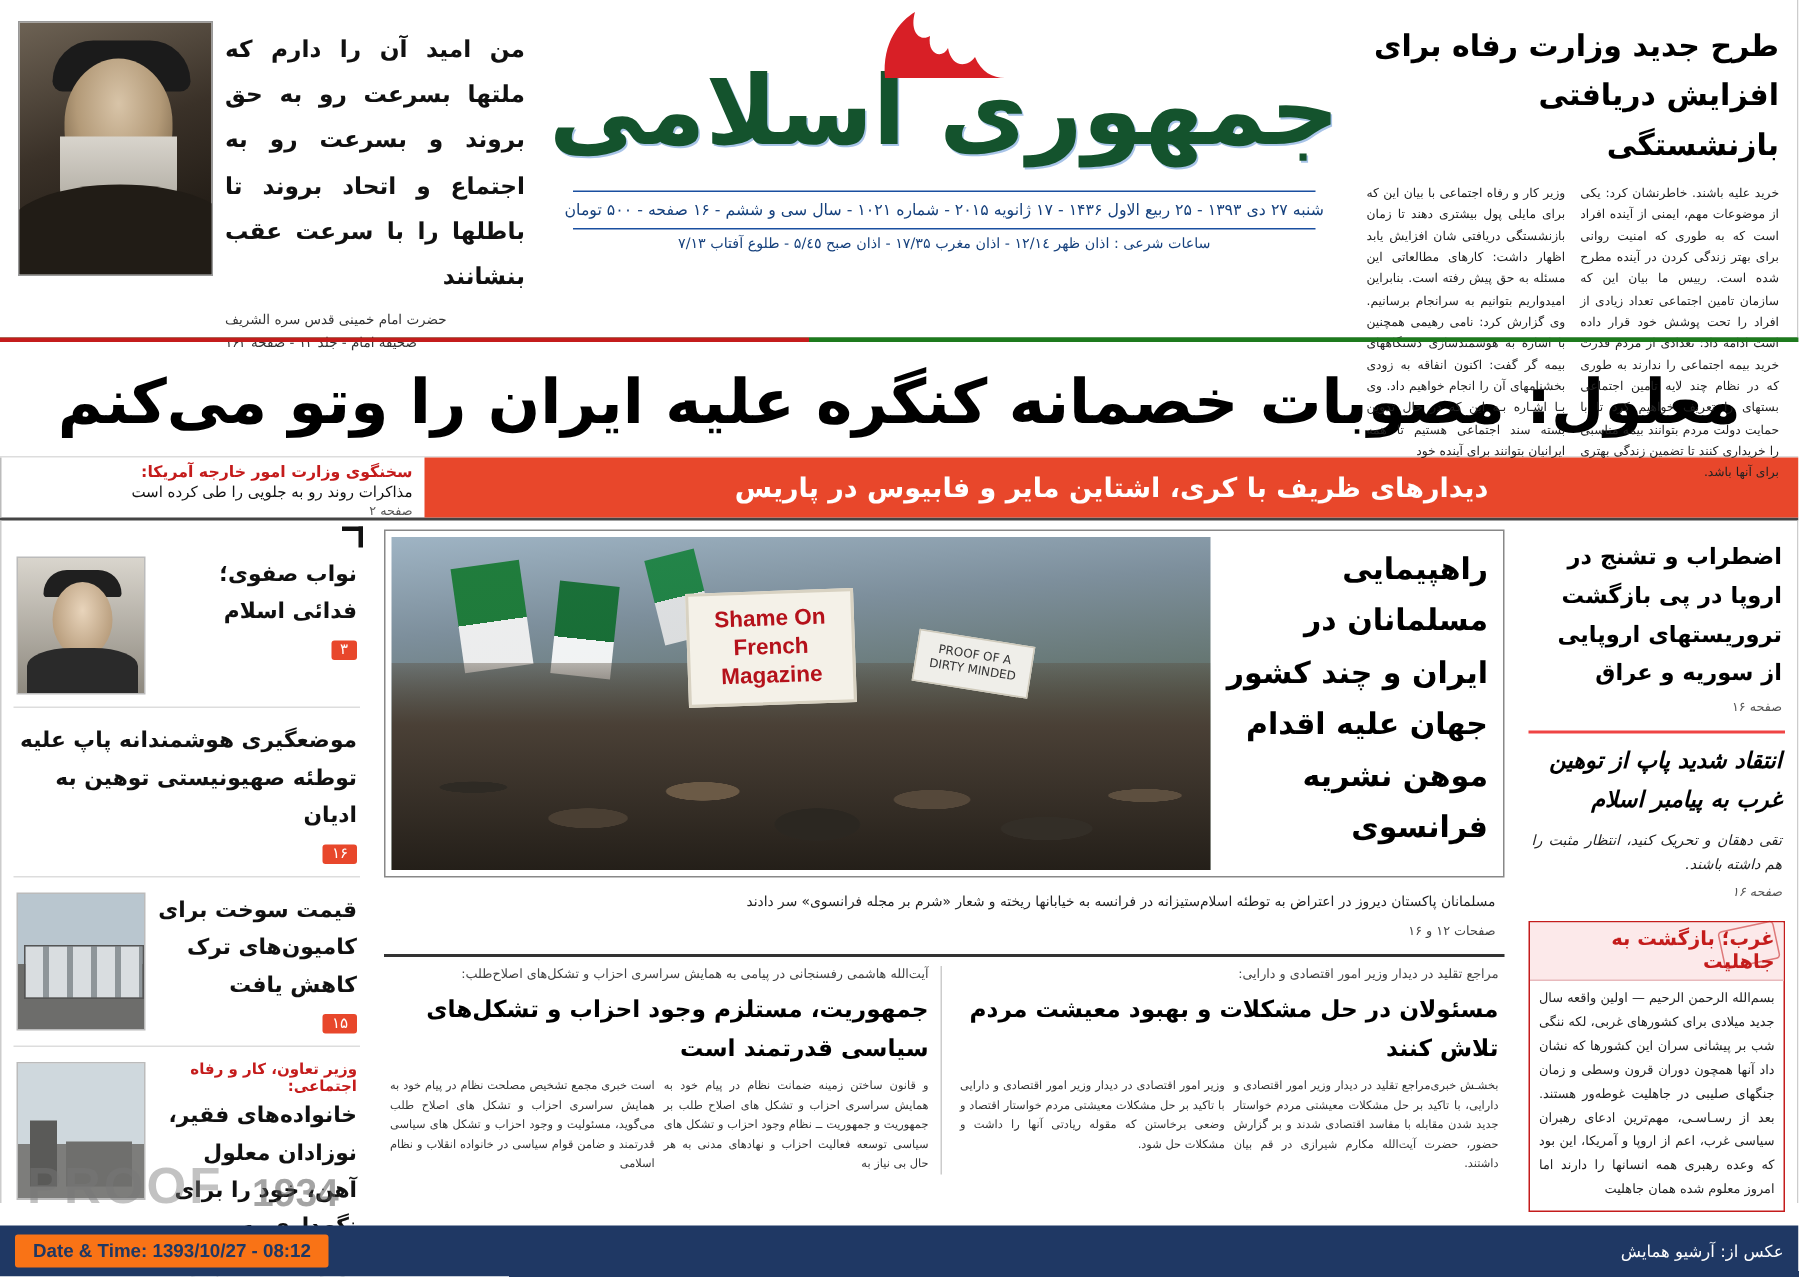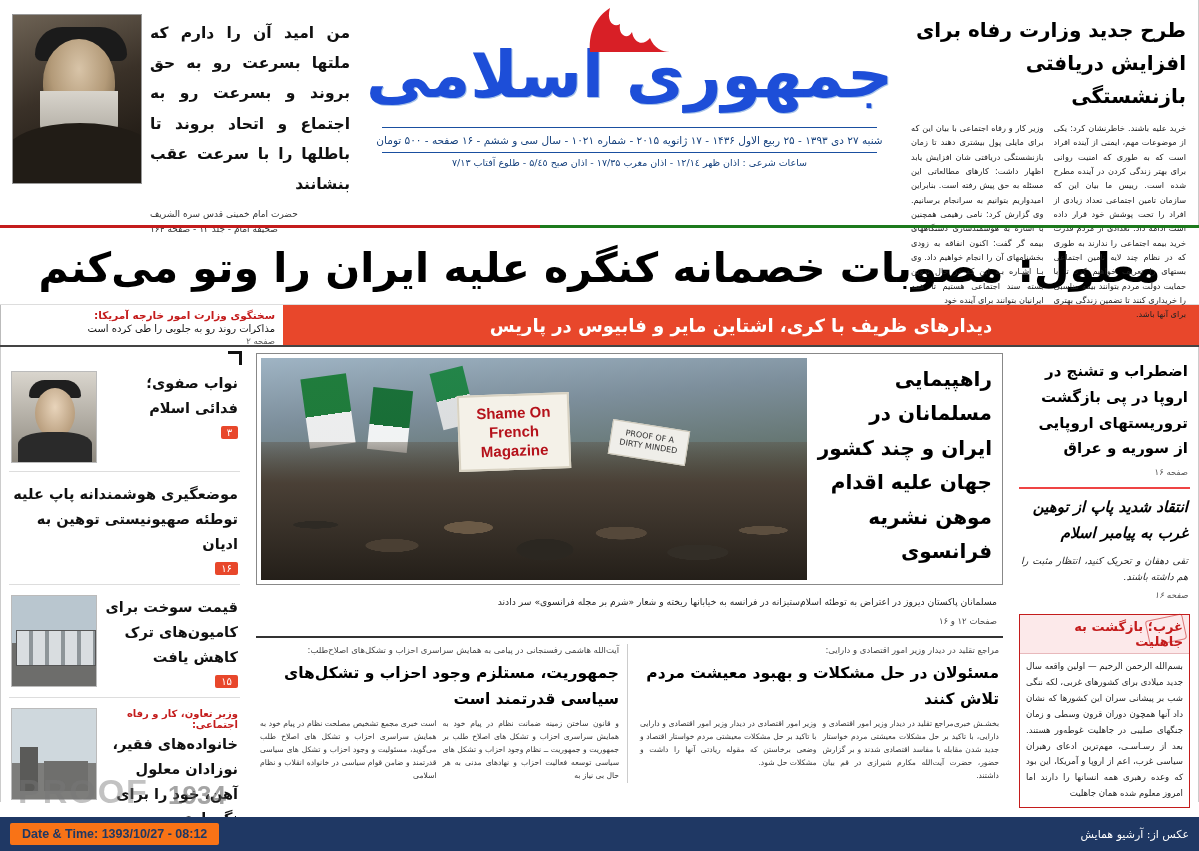--- a/index.html
+++ b/index.html
@@ -105,21 +105,21 @@
   .tulip {
     position: absolute;
     top: 6px; left: 50%;
     transform: translateX(-50%);
     width: 120px; height: 50px;
   }
   .logo-title {
     margin-top: 26px;
     font-size: 64px;
     font-weight: 700;
-    color: #1d4ed8;
+    color: #14532d;
     letter-spacing: -2px;
     line-height: 1.3;
     text-shadow: 1px 1px 0 #a8c4e8;
     font-family: "DejaVu Sans", sans-serif;
   }
   .logo-rule {
     width: 92%;
     height: 1px;
     background: #1a4fa0;
     margin: 10px 0 4px;

